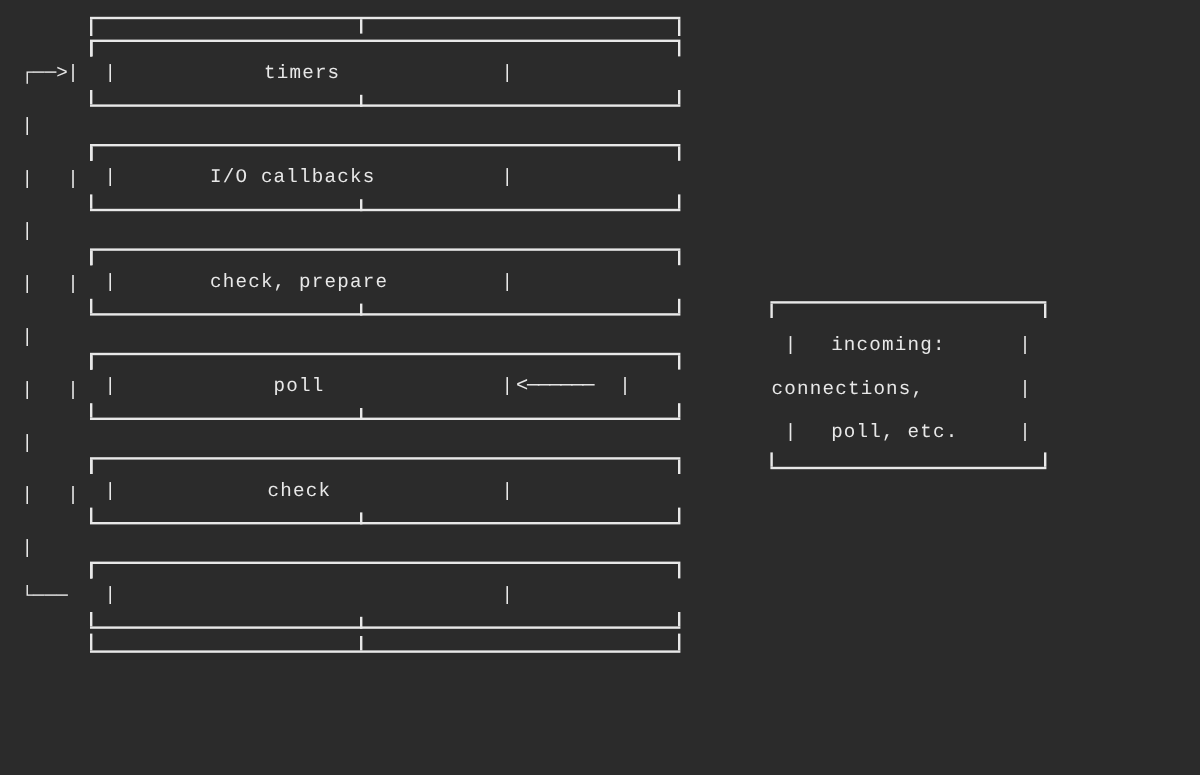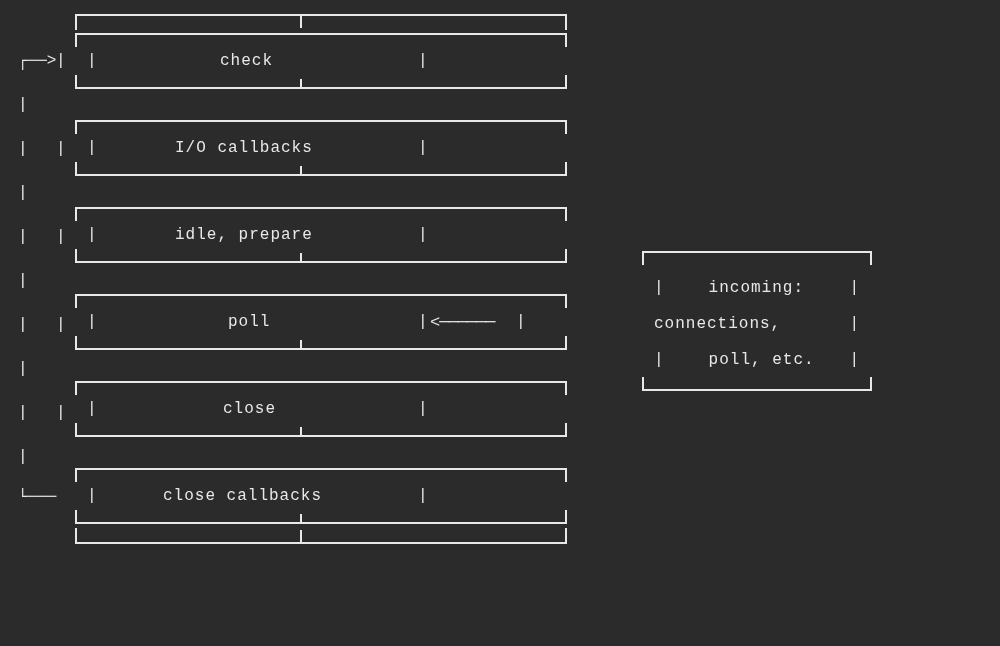--- a/index.html
+++ b/index.html
@@ -44,40 +44,40 @@
       border-top: 2px solid #e8e8e8;
       border-bottom: 2px solid #e8e8e8;
     }
     .side-box .corner-tl { position: absolute; width: 2px; height: 12px; background: #e8e8e8; top: 0; left: 0; }
     .side-box .corner-tr { position: absolute; width: 2px; height: 12px; background: #e8e8e8; top: 0; right: 0; }
     .side-box .corner-bl { position: absolute; width: 2px; height: 12px; background: #e8e8e8; bottom: 0; left: 0; }
     .side-box .corner-br { position: absolute; width: 2px; height: 12px; background: #e8e8e8; bottom: 0; right: 0; }
     .side-line { position: absolute; display: flex; align-items: center; width: 100%; }
     .side-line .pl { margin-left: 12px; }
     .side-line .pr { margin-left: auto; margin-right: 12px; }
-    .side-line .txt { margin-left: 44px; }
+    .side-line .txt { margin-left: 28px; }
     
     .loop-pipe { position: absolute; color: #e8e8e8; }
   </style>
 </head>
 <body>
 
 <div style="position:absolute; left:75px; top:14px; width:492px; height:14px; border-top:2px solid #e8e8e8;">
   <div style="position:absolute; width:2px; height:14px; background:#e8e8e8; top:0; left:0;"></div>
   <div style="position:absolute; width:2px; height:14px; background:#e8e8e8; top:0; right:0;"></div>
   <div style="position:absolute; width:2px; height:12px; background:#e8e8e8; top:0; left:225px;"></div>
 </div>
 
 <div class="phase-box" style="left:75px; top:33px; width:492px; height:56px;">
   <div class="corner-tl"></div>
     <div class="corner-tr"></div>
     <div class="corner-bl"></div>
     <div class="corner-br"></div>
   <span class="pipe-l">|</span>
-  <span class="label" style="left:145px;">check</span>
+  <span class="label" style="left:145px;">timers</span>
   <span class="pipe-r">|</span>
   <div class="center-tick"></div>
 </div>
 
 <div class="phase-box" style="left:75px; top:120px; width:492px; height:56px;">
   <div class="corner-tl"></div>
     <div class="corner-tr"></div>
     <div class="corner-bl"></div>
     <div class="corner-br"></div>
   <span class="pipe-l">|</span>
@@ -85,21 +85,21 @@
   <span class="pipe-r">|</span>
   <div class="center-tick"></div>
 </div>
 
 <div class="phase-box" style="left:75px; top:207px; width:492px; height:56px;">
   <div class="corner-tl"></div>
     <div class="corner-tr"></div>
     <div class="corner-bl"></div>
     <div class="corner-br"></div>
   <span class="pipe-l">|</span>
-  <span class="label" style="left:100px;">idle, prepare</span>
+  <span class="label" style="left:100px;">check, prepare</span>
   <span class="pipe-r">|</span>
   <div class="center-tick"></div>
 </div>
 
 <div class="phase-box" style="left:75px; top:294px; width:492px; height:56px;">
   <div class="corner-tl"></div>
     <div class="corner-tr"></div>
     <div class="corner-bl"></div>
     <div class="corner-br"></div>
   <span class="pipe-l">|</span>
@@ -107,32 +107,31 @@
   <span class="pipe-r">|</span>
   <div class="center-tick"></div>
 </div>
 
 <div class="phase-box" style="left:75px; top:381px; width:492px; height:56px;">
   <div class="corner-tl"></div>
     <div class="corner-tr"></div>
     <div class="corner-bl"></div>
     <div class="corner-br"></div>
   <span class="pipe-l">|</span>
-  <span class="label" style="left:148px;">close</span>
+  <span class="label" style="left:148px;">check</span>
   <span class="pipe-r">|</span>
   <div class="center-tick"></div>
 </div>
 
 <div class="phase-box" style="left:75px; top:468px; width:492px; height:56px;">
   <div class="corner-tl"></div>
     <div class="corner-tr"></div>
     <div class="corner-bl"></div>
     <div class="corner-br"></div>
   <span class="pipe-l">|</span>
-  <span class="label" style="left:88px;">close callbacks</span>
   <span class="pipe-r">|</span>
   <div class="center-tick"></div>
 </div>
 
 <span class="loop-pipe" style="left:18px; top:52px; letter-spacing:0;">┌──&gt;</span>
 
 <span class="loop-pipe" style="left:18px; top:96px;">|</span>
 <span class="loop-pipe" style="left:18px; top:140px;">|</span>
 <span class="loop-pipe" style="left:18px; top:184px;">|</span>
 <span class="loop-pipe" style="left:18px; top:228px;">|</span>
@@ -154,21 +153,21 @@
   <div class="corner-tl"></div>
     <div class="corner-tr"></div>
     <div class="corner-bl"></div>
     <div class="corner-br"></div>
   <div class="side-line" style="top:26px;">
     <span class="pl">|</span>
     <span class="txt">incoming:</span>
     <span class="pr">|</span>
   </div>
   <div class="side-line" style="top:62px;">
-    <span class="txt" style="margin-left:12px;">connections,</span>
+    <span class="txt" style="margin-left:1px;">connections,</span>
     <span class="pr">|</span>
   </div>
   <div class="side-line" style="top:98px;">
     <span class="pl">|</span>
     <span class="txt">poll, etc.</span>
     <span class="pr">|</span>
   </div>
 </div>
 
 <span class="loop-pipe" style="left:430px; top:313px; letter-spacing:-1px; font-size:17px;">&lt;──────</span>

